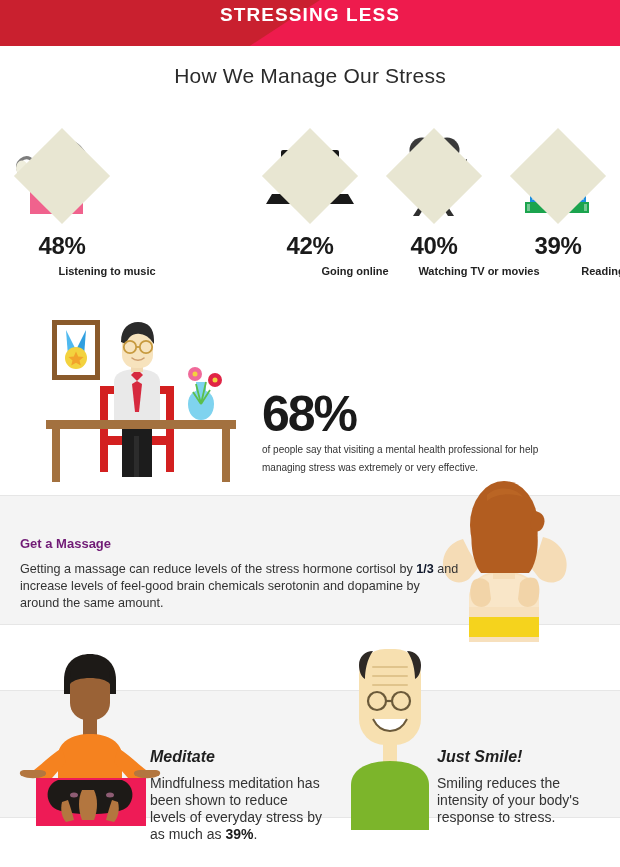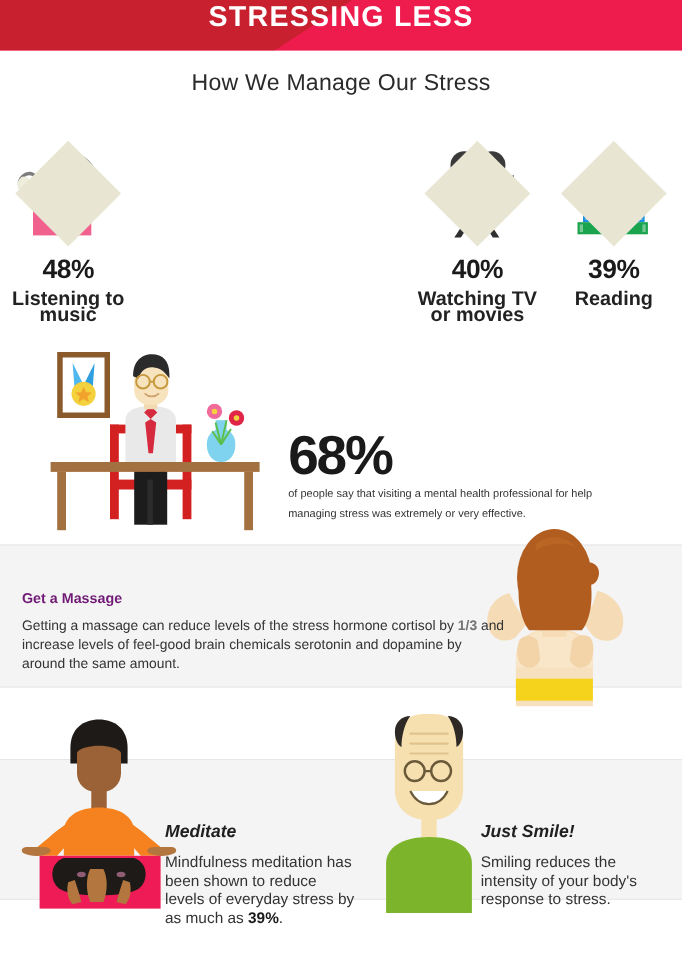--- a/index.html
+++ b/index.html
@@ -20,21 +20,21 @@
     overflow:hidden;
   }
   .banner-left{
     position:absolute;left:0;top:0;width:320px;height:46px;
     background:#c9202f;
     clip-path:polygon(0 0,100% 0,78% 100%,0 100%);
   }
   .banner-title{
     position:absolute;left:0;top:0;width:620px;height:30px;
     display:flex;align-items:center;justify-content:center;
-    color:#ffffff;font-size:26px;font-weight:bold;letter-spacing:1.1px;
+    color:#ffffff;font-size:19px;font-weight:bold;letter-spacing:1.1px;
   }
 
   
   .sec-title{
     position:absolute;left:0;top:64px;width:620px;
     text-align:center;font-size:21px;color:#2b2b2b;font-weight:normal;
     letter-spacing:.2px;
   }
 
   
@@ -45,21 +45,21 @@
     position:absolute;left:50%;top:50%;width:68px;height:68px;
     margin-left:-34px;margin-top:-34px;
     background:#e8e6d2;transform:rotate(45deg);
   }
   .stat-pct{
     position:absolute;top:104px;left:0;width:124px;
     font-size:24px;font-weight:bold;color:#1a1a1a;letter-spacing:-.4px;
   }
   .stat-lab{
     position:absolute;top:136px;left:0;width:124px;text-align:center;
-    font-size:18px;font-weight:bold;color:#222;line-height:15px;
+    font-size:11px;font-weight:bold;color:#222;line-height:15px;padding-left:45px;
   }
 
   
   .deskscene{position:absolute;left:38px;top:312px;width:215px;height:170px;}
   .big-block{position:absolute;left:262px;top:345px;width:300px;}
   .big-pct{
     font-size:50px;font-weight:bold;color:#1a1a1a;letter-spacing:-2px;
     line-height:52px;
     margin-top:43px;
   }
@@ -68,21 +68,21 @@
   }
 
   
   .band{position:absolute;left:0;width:620px;background:#f4f4f4;}
   .band-line{position:absolute;left:0;width:620px;height:1px;background:#e6e6e6;}
 
   
   .massage{position:absolute;left:20px;top:536px;width:440px;}
   .blk-head{font-size:13px;font-weight:bold;color:#701a75;}
   .blk-body{margin-top:10px;font-size:12.6px;line-height:17px;color:#333;}
-  .blk-body b{font-weight:bold;color:#737373;}
+  .blk-body b{font-weight:bold;color:#0f172a;}
 
   .woman{position:absolute;left:425px;top:477px;width:160px;height:165px;}
 
   
   .meditate-art{position:absolute;left:18px;top:650px;width:150px;height:180px;}
   .meditate-txt{position:absolute;left:150px;top:748px;width:175px;}
   .smile-art{position:absolute;left:345px;top:645px;width:110px;height:185px;}
   .smile-txt{position:absolute;left:437px;top:748px;width:160px;}
   .blk-head-sm{font-size:16px;font-weight:bold;color:#1f1f1f;font-style:italic;}
   .blk-body-sm{margin-top:9px;font-size:14px;line-height:17px;color:#333;}
@@ -115,20 +115,34 @@
           <rect x="30" y="33" width="53" height="53" fill="#f0628d"></rect>
           <circle cx="56.5" cy="59.5" r="20" fill="#2e2a2b"></circle>
           <circle cx="56.5" cy="59.5" r="9.5" fill="#f0628d"></circle>
         </svg>
       </div>
       <div class="stat-pct">48%</div>
       <div class="stat-lab">Listening to music</div>
     </div>
 
 
+    <div class="stat" style="left:248px;">
+      <div class="stat-art">
+        <div class="diamond"></div>
+        <svg width="124" height="96" viewBox="0 0 124 96">
+          <rect x="33" y="22" width="58" height="44" rx="2" fill="#191919"></rect>
+          <rect x="37" y="26" width="50" height="36" fill="#ffffff"></rect>
+          <ellipse cx="62" cy="42" rx="17" ry="12" fill="#18a5e8"></ellipse>
+          <path d="M54 51 L50 61 L62 52 Z" fill="#18a5e8"></path>
+          <path d="M24 66 L100 66 L106 76 L18 76 Z" fill="#191919"></path>
+        </svg>
+      </div>
+      <div class="stat-pct">42%</div>
+      <div class="stat-lab">Going online</div>
+    </div>
 
     <div class="stat" style="left:372px;text-decoration:underline;">
       <div class="stat-art">
         <div class="diamond"></div>
         <svg width="124" height="96" viewBox="0 0 124 96">
           <circle cx="50" cy="22" r="12.5" fill="#3a3a3a"></circle>
           <circle cx="50" cy="22" r="5" fill="#ffffff"></circle>
           <circle cx="75" cy="22" r="12.5" fill="#3a3a3a"></circle>
           <circle cx="75" cy="22" r="5" fill="#ffffff"></circle>
           <rect x="39" y="31" width="44" height="28" rx="2.5" fill="#3a3a3a"></rect>

